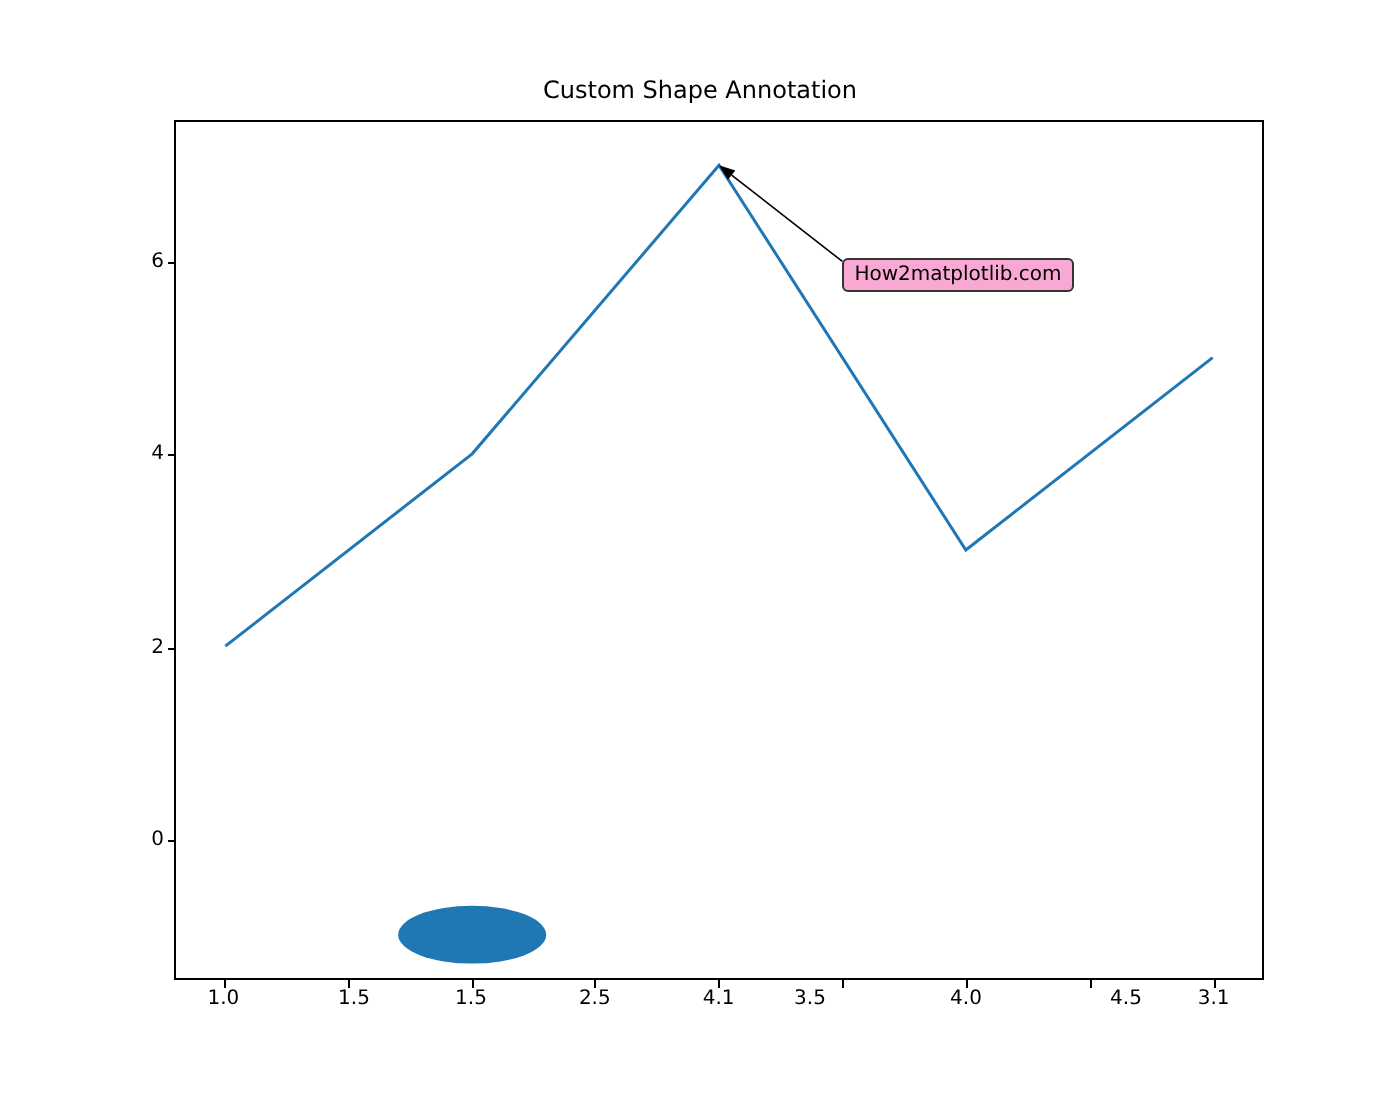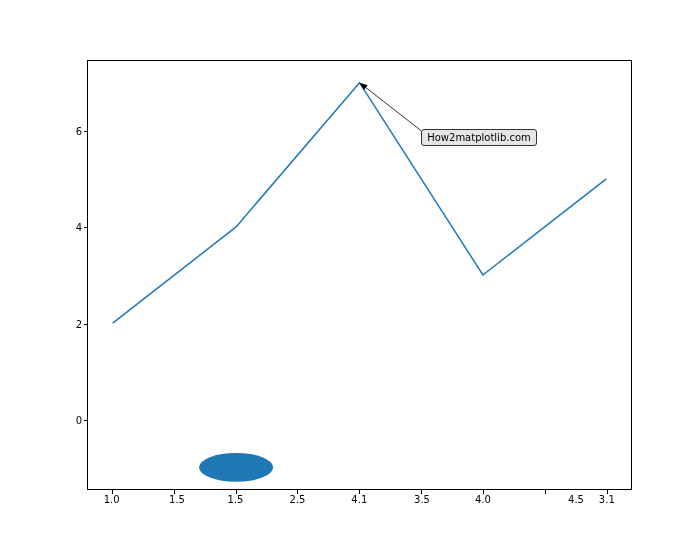--- a/index.html
+++ b/index.html
@@ -68,50 +68,51 @@
     left: 0;
     top: 0;
     width: 543px;
     height: 428px;
     overflow: visible;
   }
   .annotation-box {
     position: absolute;
     border: 1px solid #333;
     border-radius: 3px;
-    background: #e5e5e5;
+    background: #f9a8d4;
     padding: 2px 5px;
     font-size: 10px;
     white-space: nowrap;
     box-sizing: border-box;
   }
 </style>
 </head>
 <body>
 
 <div class="figure">
+  <div class="title">Custom Shape Annotation</div>
 
   <div class="ytick-label" style="top:419.7px">0</div>
   <div class="ytick-label" style="top:323.5px">2</div>
   <div class="ytick-label" style="top:227.2px">4</div>
   <div class="ytick-label" style="top:131.0px">6</div>
 
   <div class="ytick-mark" style="top:419.7px"></div>
   <div class="ytick-mark" style="top:323.5px"></div>
   <div class="ytick-mark" style="top:227.2px"></div>
   <div class="ytick-mark" style="top:131.0px"></div>
 
   <div class="xtick-label" style="left:111.7px">1.0</div>
   <div class="xtick-label" style="left:177px">1.5</div>
   <div class="xtick-label" style="left:235.5px">1.5</div>
   <div class="xtick-label" style="left:297.4px">2.5</div>
   <div class="xtick-label" style="left:359.3px">4.1</div>
-  <div class="xtick-label" style="left:422px">3.5</div>
+  <div class="xtick-label" style="left:405px">3.5</div>
   <div class="xtick-label" style="left:483.0px">4.0</div>
-  <div class="xtick-label" style="left:576px">4.5</div>
+  <div class="xtick-label" style="left:563px">4.5</div>
   <div class="xtick-label" style="left:606.8px">3.1</div>
 
   <div class="xtick-mark" style="left:111.7px"></div>
   <div class="xtick-mark" style="left:173.6px"></div>
   <div class="xtick-mark" style="left:235.5px"></div>
   <div class="xtick-mark" style="left:297.4px"></div>
   <div class="xtick-mark" style="left:359.3px"></div>
   <div class="xtick-mark" style="left:421.1px"></div>
   <div class="xtick-mark" style="left:483.0px"></div>
   <div class="xtick-mark" style="left:544.9px"></div>

